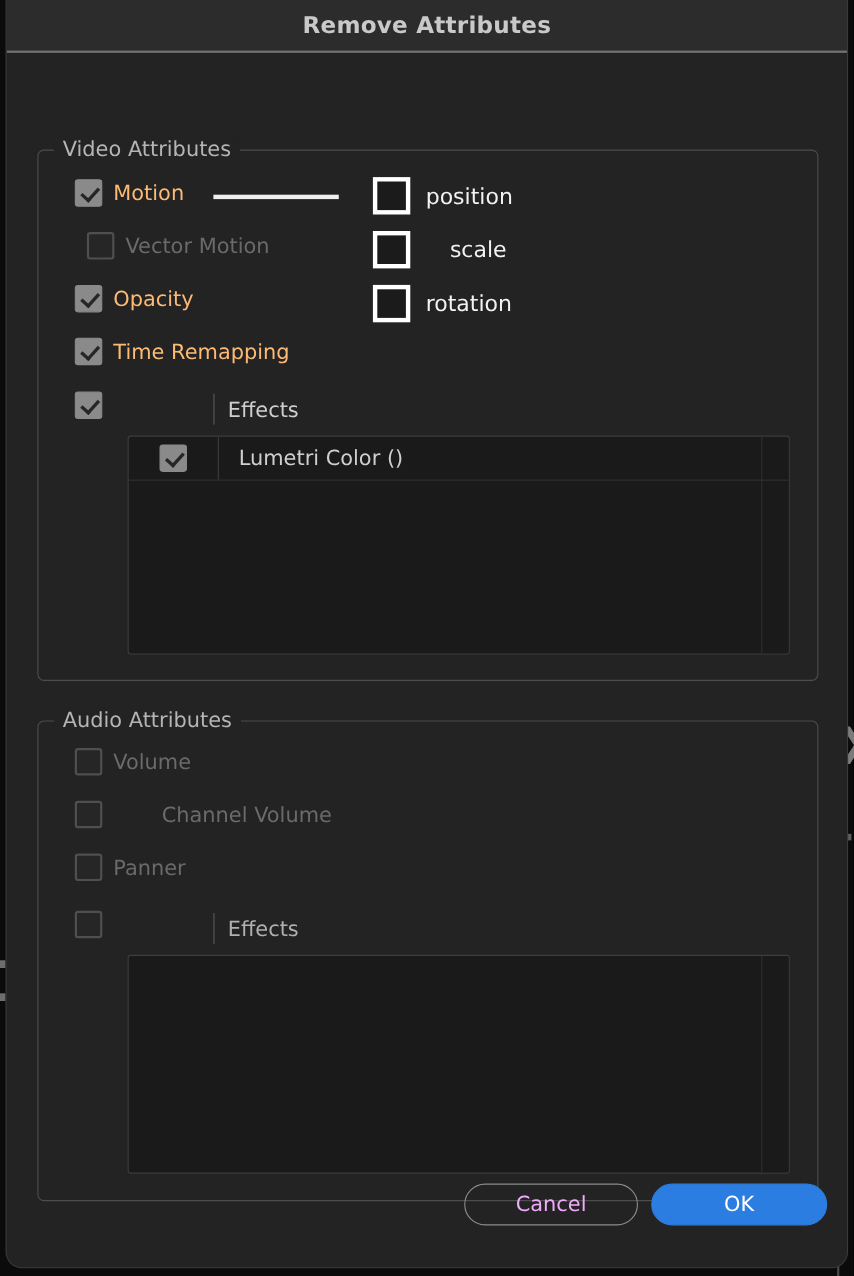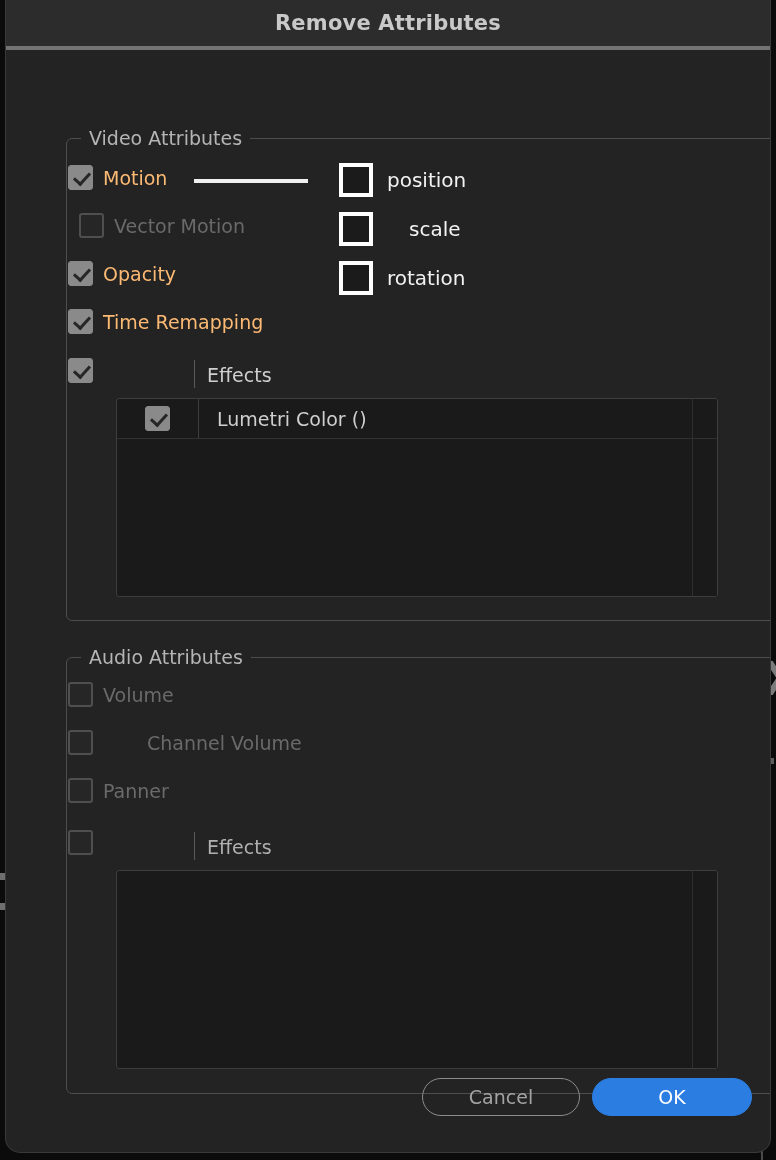--- a/index.html
+++ b/index.html
@@ -64,21 +64,21 @@
     width: 764px;
     height: 1152px;
     background: #232323;
     border-radius: 0 0 14px 14px;
     overflow: hidden;
     box-shadow: 0 0 0 1px #3a3a3a;
   }
   .titlebar {
     height: 46px;
     background: #2c2c2c;
-    border-bottom: 4px solid #737373;
+    border-bottom: 2px solid #737373;
     display: flex;
     align-items: center;
     justify-content: center;
   }
   .titlebar-text {
     font-size: 21px;
     font-weight: bold;
     color: #c9c9c9;
     letter-spacing: 0.2px;
   }
@@ -86,21 +86,20 @@
   .dialog-body {
     position: relative;
     height: 1105px;
   }
 
   
   .group {
     position: absolute;
     border: 1px solid #4d4d4d;
     border-radius: 6px;
-    margin-left: 32px;
   }
   .group-legend {
     position: absolute;
     top: -12px;
     left: 14px;
     background: #232323;
     padding: 0 8px;
     font-size: 19px;
     color: #b5b5b5;
   }
@@ -252,21 +251,21 @@
     justify-content: center;
     font-size: 19px;
     box-sizing: border-box;
     cursor: pointer;
   }
   .btn-cancel {
     right: 190px;
     width: 158px;
     background: transparent;
     border: 1px solid #8c8c8c;
-    color: #a3a3a3;
+    color: #f0abfc;
   }
   .btn-ok {
     right: 18px;
     width: 160px;
     background: #2b7de1;
     border: 1px solid #2b7de1;
     color: #ffffff;
   }
 </style>
 </head>

